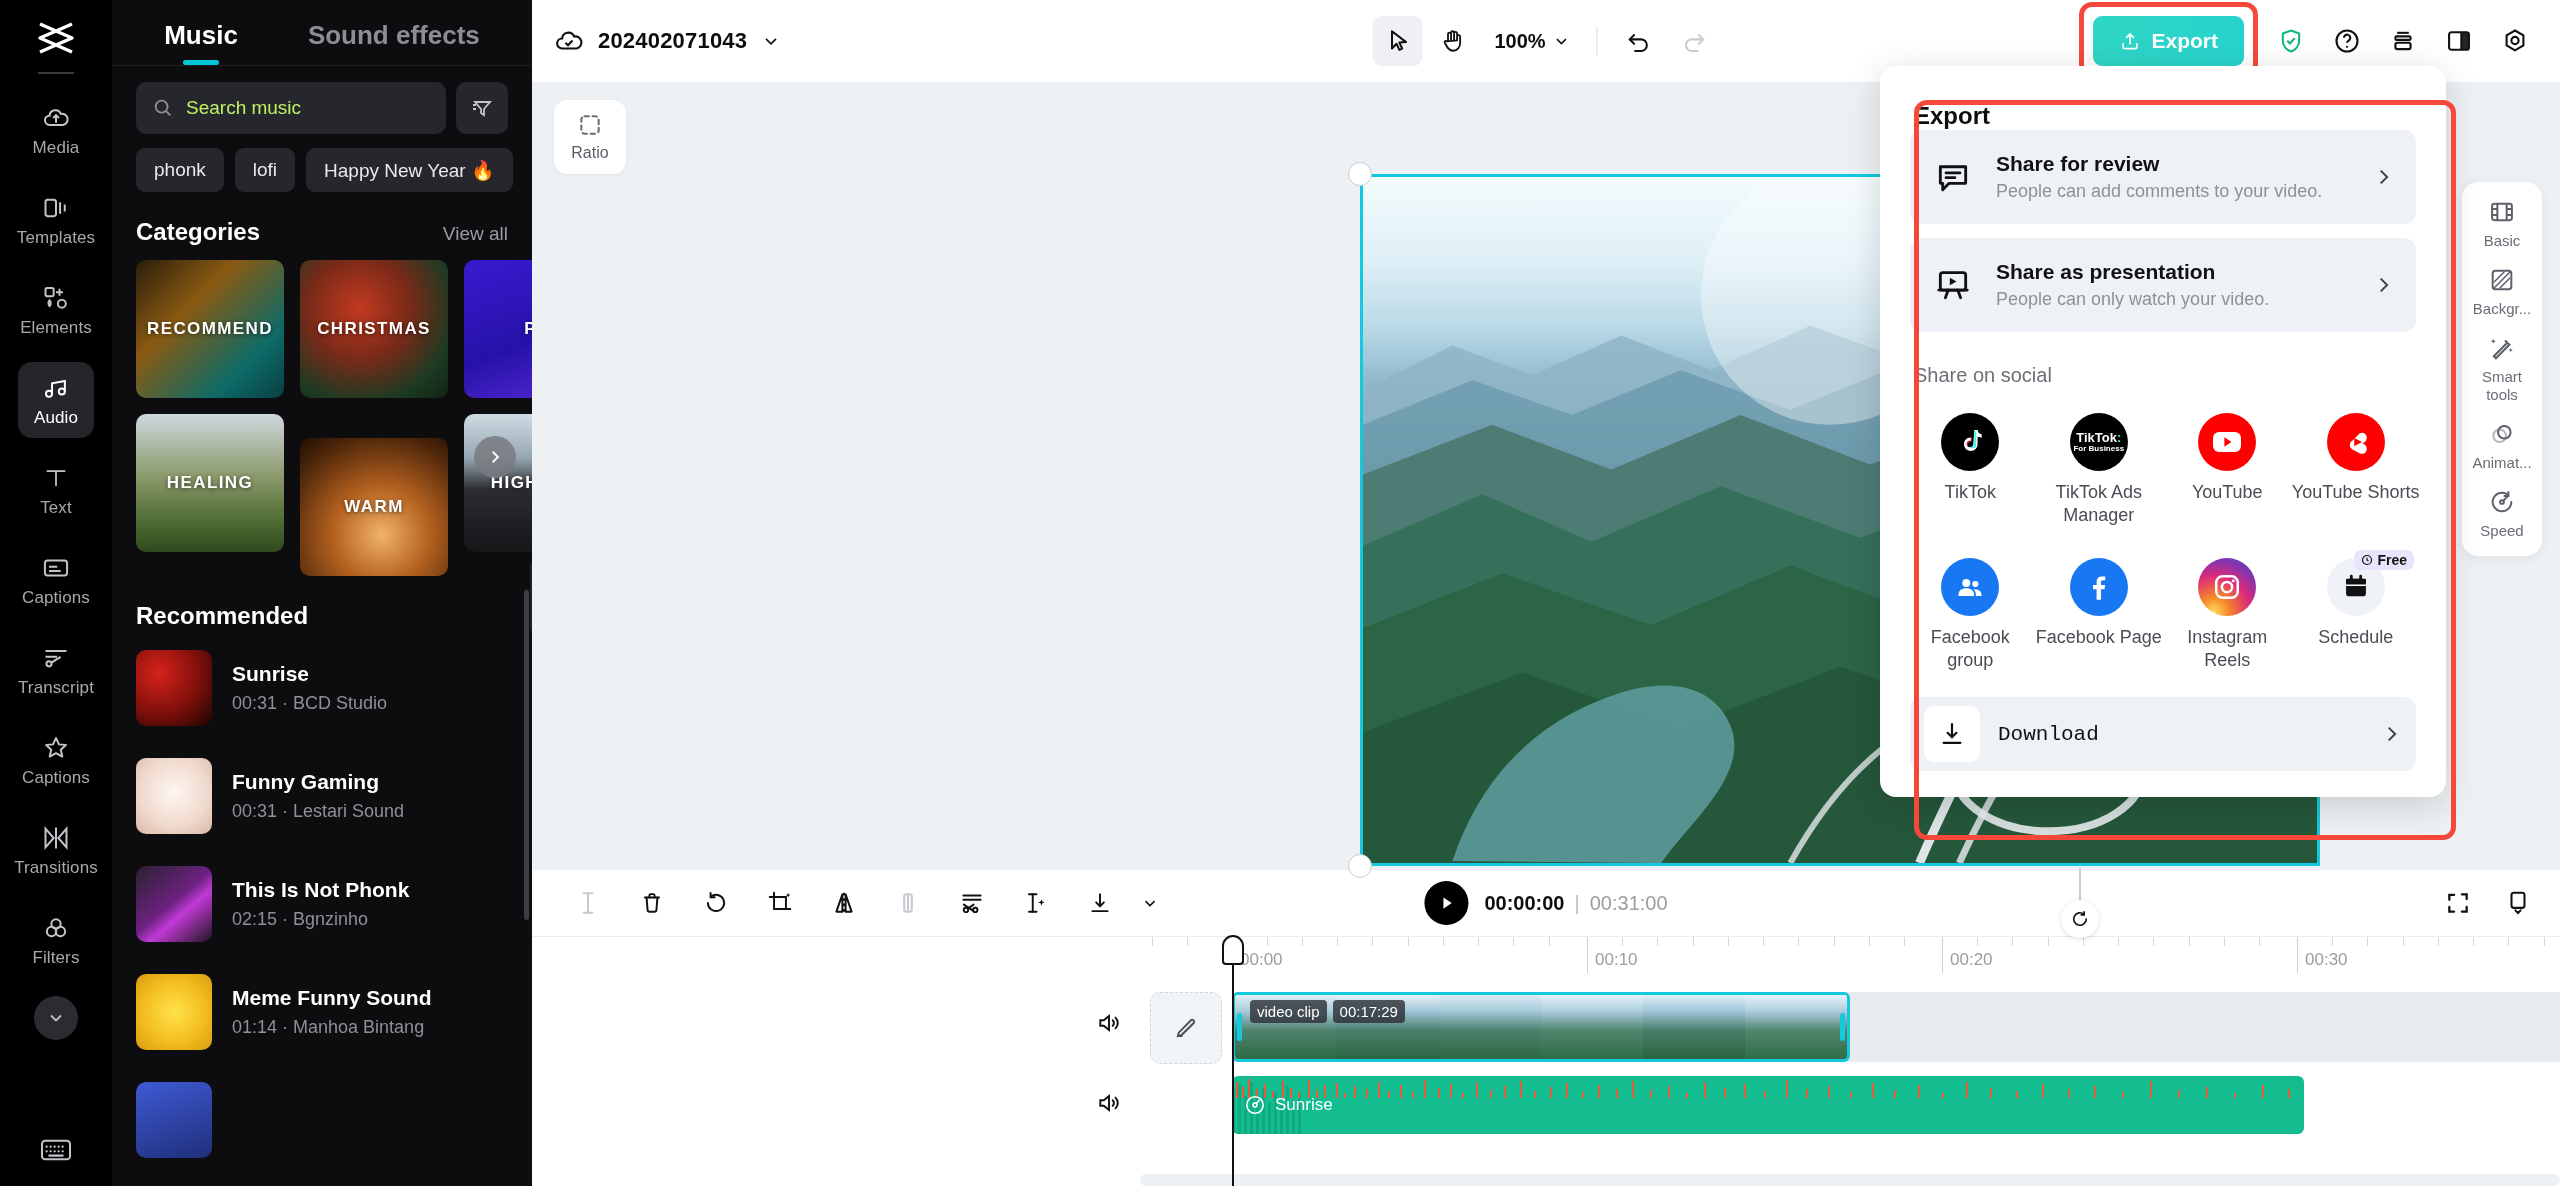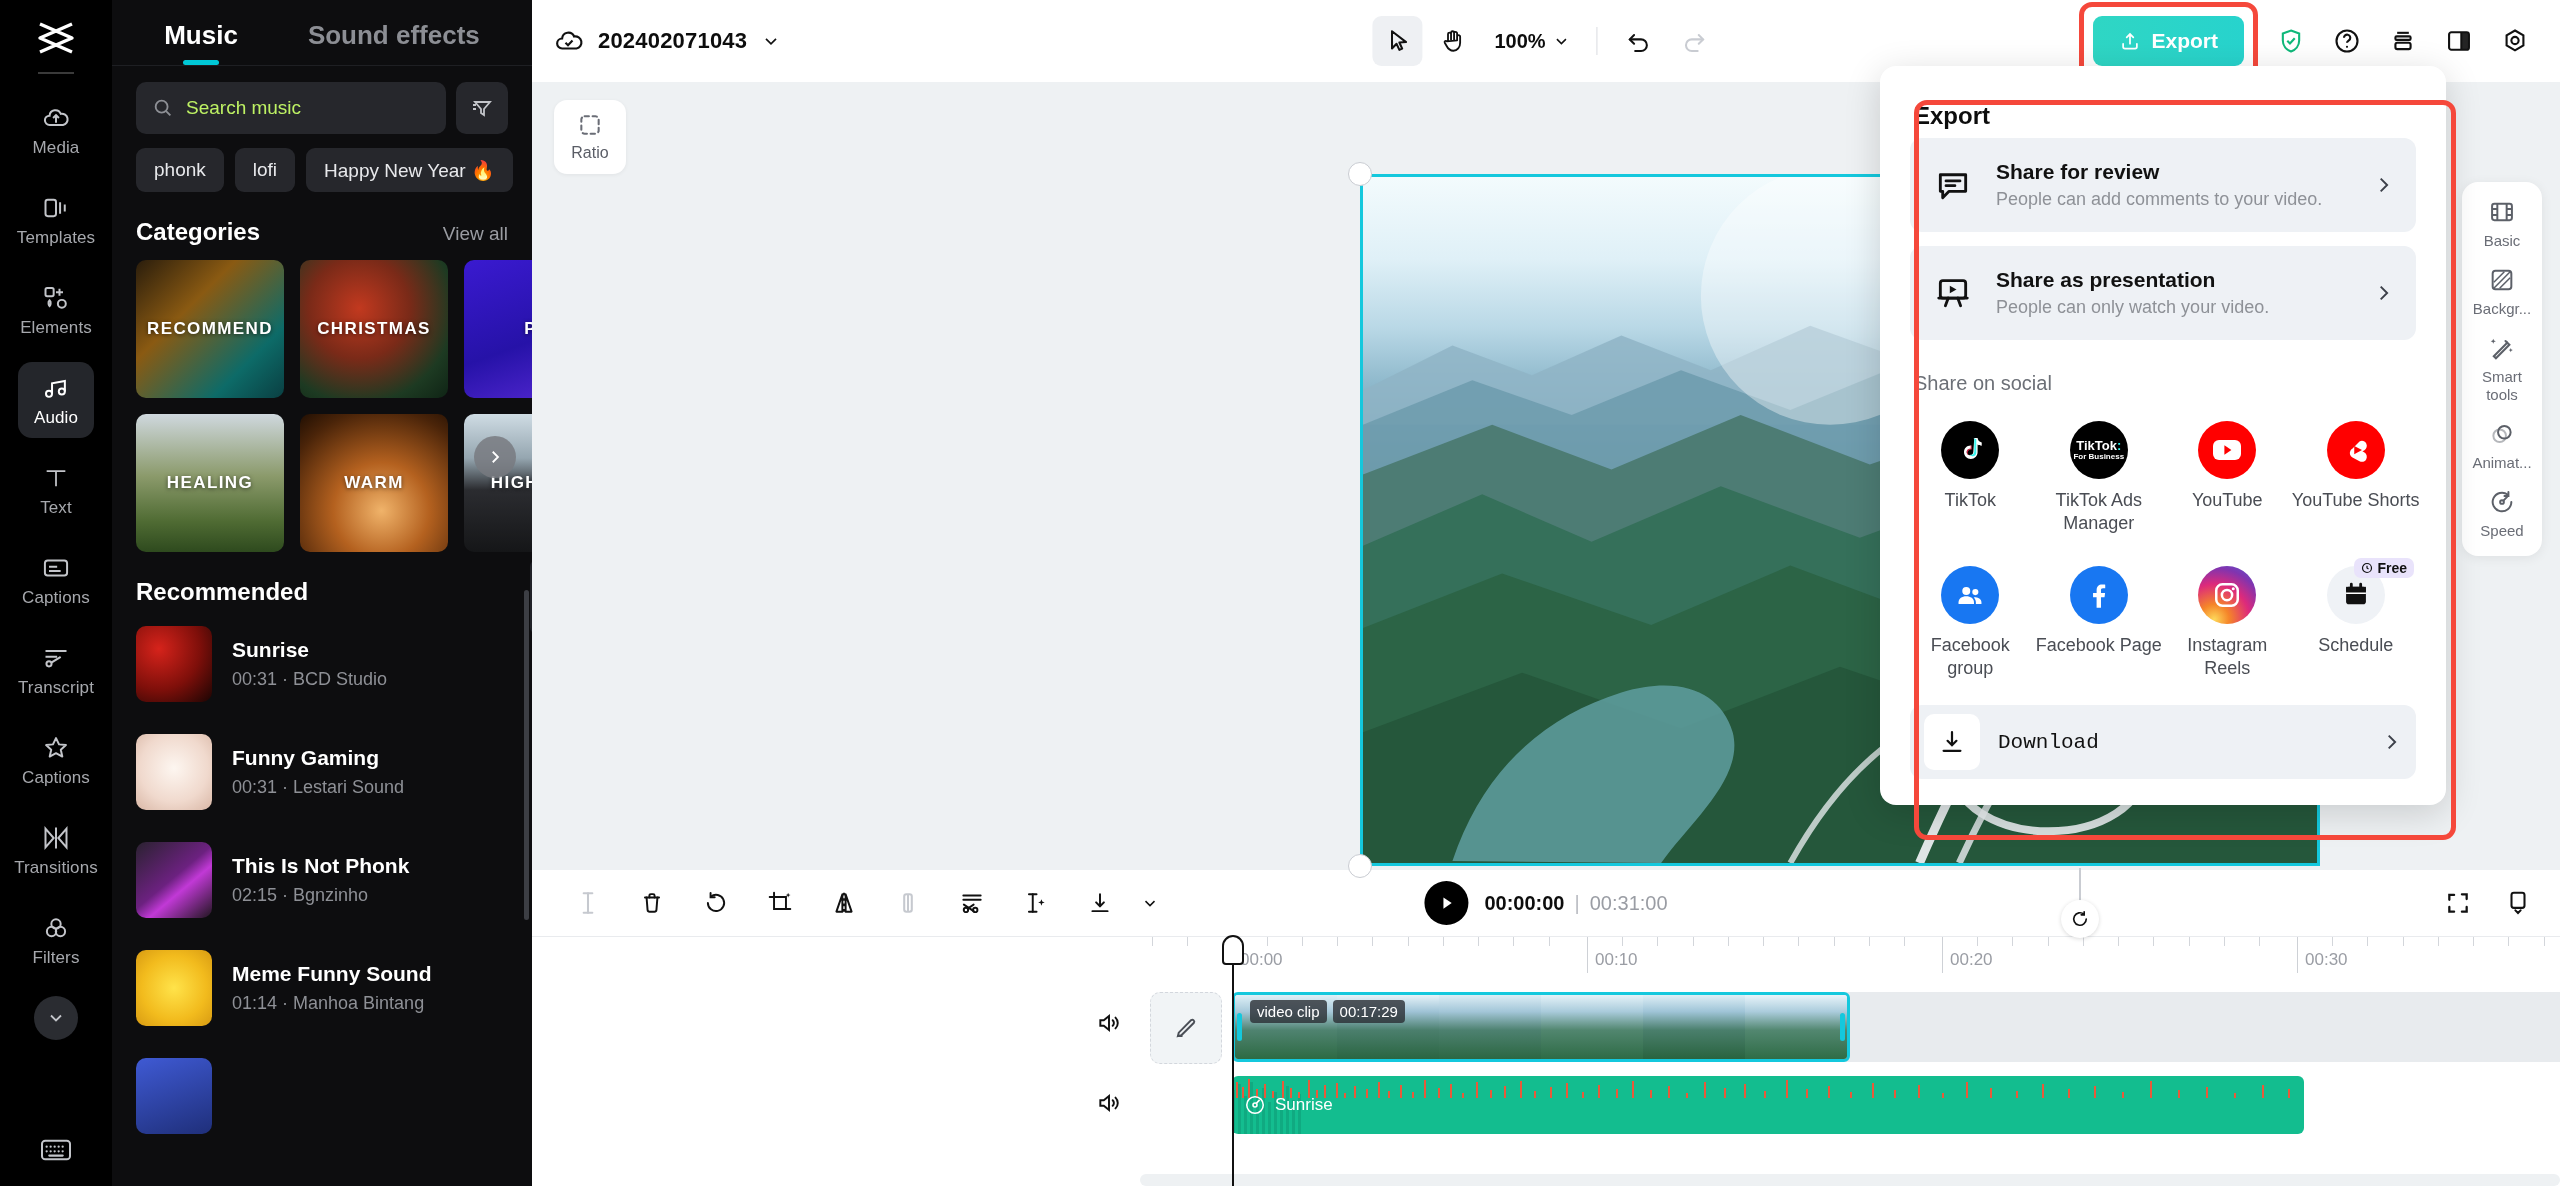--- a/index.html
+++ b/index.html
@@ -196,21 +196,21 @@
     position: absolute; right: 114px; top: 66px; width: 566px;
     background:#fff; border-radius: 16px; z-index: 60;
     box-shadow: 0 8px 36px rgba(0,0,0,.16);
   }
   .export-pop-ring {
     position:absolute; right: 104px; top: 100px; width: 542px; height: 740px;
     border: 5px solid #f5483b; border-radius: 13px; z-index: 70; pointer-events: none;
   }
   .ep-title { font-size: 24px; font-weight: bold; color:#0d0d0d; padding: 36px 34px 0 34px;}
   .ep-row {
-    margin: 8px 30px 14px 30px; height: 94px; background:#eef1f5; border-radius: 12px;
+    margin: 0 30px 14px 30px; height: 94px; background:#eef1f5; border-radius: 12px;
     display:flex; align-items:center; padding: 0 22px; gap: 22px; cursor: pointer;
   }
   .ep-row:first-of-type { margin-top: 26px; }
   .ep-ic { width: 42px; height: 42px; display:flex;align-items:center;justify-content:center; flex:0 0 42px;}
   .ep-t { font-size: 21px; font-weight: bold; color:#111; margin-bottom: 5px;}
   .ep-s { font-size: 18px; color:#8e9197;}
   .ep-chev { margin-left:auto; }
   .ep-soc-head { font-size: 20px; color:#6c7077; padding: 18px 34px 4px 34px;}
   .soc-grid { display:grid; grid-template-columns: repeat(4,1fr); padding: 10px 26px 0 26px; row-gap: 4px;}
   .soc { display:flex; flex-direction:column; align-items:center; gap: 10px; padding: 12px 0 16px; cursor:pointer; position:relative;}
@@ -399,21 +399,21 @@
       </div>
       <div class="cat" style="background:radial-gradient(circle at 40% 35%,#c2391f,#7a2a18 40%,#1d3a22 75%,#0f2415);">
         <div class="cat-lb">CHRISTMAS</div>
       </div>
       <div class="cat" style="background:linear-gradient(160deg,#3a1ad0,#2612a8 55%,#5a2bd8);">
         <div class="cat-lb">PO</div>
       </div>
       <div class="cat" style="background:linear-gradient(180deg,#cfd8de,#8b9a6b 45%,#4f6b33 78%,#2e4a1e);">
         <div class="cat-lb">HEALING</div>
       </div>
-      <div class="cat" style="background:radial-gradient(circle at 55% 70%,#f0b36a,#b4611f 38%,#4a2409 80%,#210f03);">
+      <div class="cat" style="background:radial-gradient(circle at 55% 70%,#f0b36a,#b4611f 38%,#4a2409 80%,#210f03);margin-top:24px;">
         <div class="cat-lb">WARM</div>
       </div>
       <div class="cat" style="background:linear-gradient(180deg,#cfdce4 0%,#95a6b0 32%,#2b2c30 55%,#151618 100%);">
         <div class="cat-lb">HIGH TEM</div>
       </div>
       <div class="cat-arrow">
         <svg width="18" height="18" viewBox="0 0 24 24" fill="none" stroke="#fff" stroke-width="2.4">
             <path d="M9 5l7 7-7 7"></path>
           </svg>
       </div>

